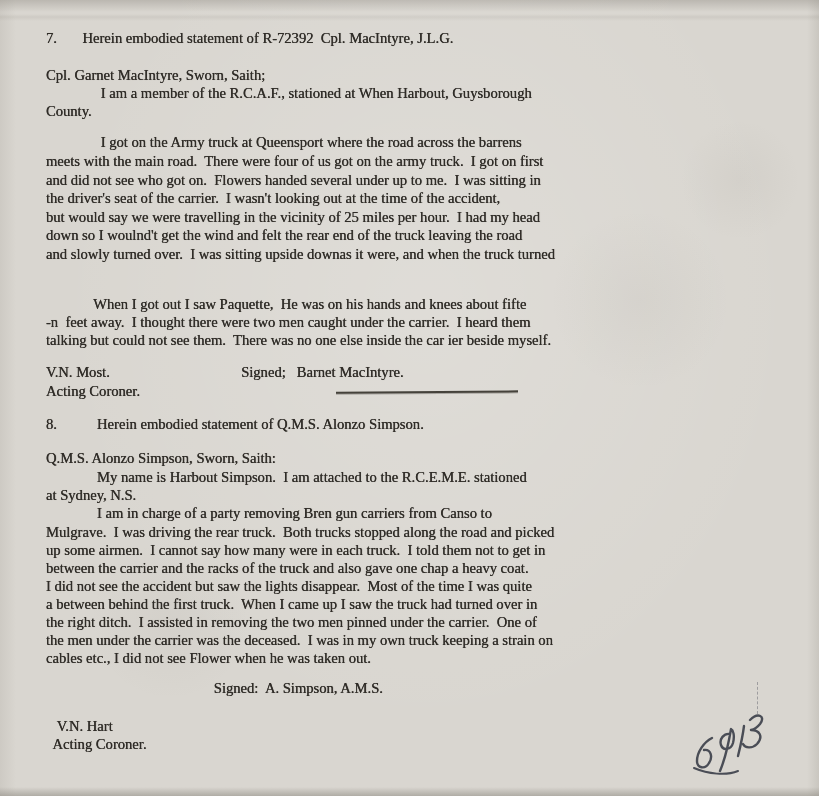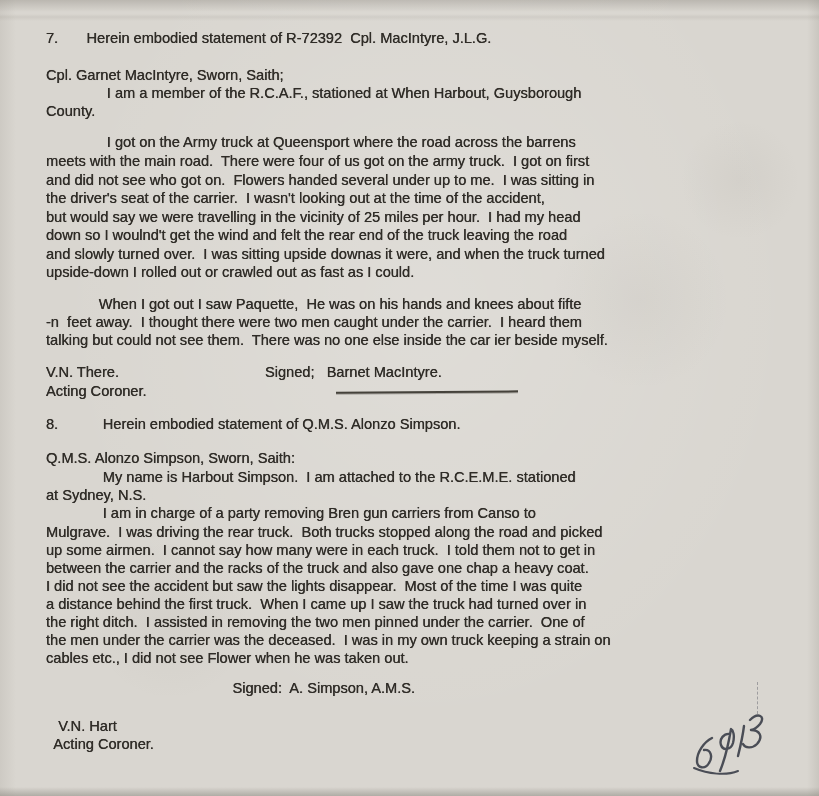--- a/index.html
+++ b/index.html
@@ -16,21 +16,21 @@
     background-image:
       radial-gradient(ellipse at 52% 38%, rgba(255,255,255,0.16), rgba(255,255,255,0) 62%),
       radial-gradient(circle at 640px 300px, rgba(110,105,95,0.06), rgba(110,105,95,0) 90px),
       radial-gradient(circle at 170px 620px, rgba(110,105,95,0.05), rgba(110,105,95,0) 80px),
       radial-gradient(circle at 740px 180px, rgba(110,105,95,0.06), rgba(110,105,95,0) 60px),
       linear-gradient(to bottom, rgba(150,146,138,0.45) 0px, rgba(150,146,138,0) 12px),
       linear-gradient(to bottom, rgba(0,0,0,0) 14px, rgba(140,135,125,0.14) 17px, rgba(0,0,0,0) 21px),
       linear-gradient(to top, rgba(135,131,123,0.5) 0px, rgba(135,131,123,0) 9px),
       linear-gradient(to right, rgba(120,115,105,0.12), rgba(120,115,105,0) 16px),
       linear-gradient(to left, rgba(120,115,105,0.16), rgba(120,115,105,0) 12px);
-    font-family: Liberation Sans, sans-serif;
+    font-family: Liberation Serif, serif;
   }
   .tl {
     position: absolute;
     left: 46px;
     white-space: pre;
     font-size: 14.6px;
     line-height: 18.5px;
     color: #2f2c27;
     text-shadow: 0 0 0.5px rgba(47,44,39,0.85), 0.4px 0.4px 0.7px rgba(47,44,39,0.30);
     letter-spacing: 0;
@@ -71,39 +71,38 @@
   <div class="tl" style="top:66px">Cpl. Garnet MacIntyre, Sworn, Saith;</div>
   <div class="tl" style="top:84px">               I am a member of the R.C.A.F., stationed at When Harbout, Guysborough</div>
   <div class="tl" style="top:102px">County.</div>
   <div class="tl" style="top:133px">               I got on the Army truck at Queensport where the road across the barrens</div>
   <div class="tl" style="top:152px">meets with the main road.  There were four of us got on the army truck.  I got on first</div>
   <div class="tl" style="top:171px">and did not see who got on.  Flowers handed several under up to me.  I was sitting in</div>
   <div class="tl" style="top:189px">the driver's seat of the carrier.  I wasn't looking out at the time of the accident,</div>
   <div class="tl" style="top:208px">but would say we were travelling in the vicinity of 25 miles per hour.  I had my head</div>
   <div class="tl" style="top:226px">down so I woulnd't get the wind and felt the rear end of the truck leaving the road</div>
   <div class="tl" style="top:245px">and slowly turned over.  I was sitting upside downas it were, and when the truck turned</div>
-  <div class="tl" style="top:263px">upside-down I rolled out or crawled out as fast as I could.</div>
   <div class="tl" style="top:295px">             When I got out I saw Paquette,  He was on his hands and knees about fifte</div>
   <div class="tl" style="top:313px">-n  feet away.  I thought there were two men caught under the carrier.  I heard them</div>
   <div class="tl" style="top:331px">talking but could not see them.  There was no one else inside the car ier beside myself.</div>
-  <div class="tl" style="top:363px">V.N. There.                                    Signed;   Barnet MacIntyre.</div>
+  <div class="tl" style="top:363px">V.N. Most.                                    Signed;   Barnet MacIntyre.</div>
   <div class="tl" style="top:382px">Acting Coroner.</div>
 
   <div class="sig-rule"></div>
 
   <div class="tl" style="top:415px">8.           Herein embodied statement of Q.M.S. Alonzo Simpson.</div>
   <div class="tl" style="top:449px">Q.M.S. Alonzo Simpson, Sworn, Saith:</div>
   <div class="tl" style="top:468px">              My name is Harbout Simpson.  I am attached to the R.C.E.M.E. stationed</div>
   <div class="tl" style="top:486px">at Sydney, N.S.</div>
   <div class="tl" style="top:504px">              I am in charge of a party removing Bren gun carriers from Canso to</div>
   <div class="tl" style="top:523px">Mulgrave.  I was driving the rear truck.  Both trucks stopped along the road and picked</div>
   <div class="tl" style="top:541px">up some airmen.  I cannot say how many were in each truck.  I told them not to get in</div>
   <div class="tl" style="top:559px">between the carrier and the racks of the truck and also gave one chap a heavy coat.</div>
   <div class="tl" style="top:577px">I did not see the accident but saw the lights disappear.  Most of the time I was quite</div>
-  <div class="tl" style="top:595px">a distance behind the first truck.  When I came up I saw the truck had turned over in</div>
+  <div class="tl" style="top:595px">a between behind the first truck.  When I came up I saw the truck had turned over in</div>
   <div class="tl" style="top:613px">the right ditch.  I assisted in removing the two men pinned under the carrier.  One of</div>
   <div class="tl" style="top:631px">the men under the carrier was the deceased.  I was in my own truck keeping a strain on</div>
   <div class="tl" style="top:649px">cables etc., I did not see Flower when he was taken out.</div>
   <div class="tl" style="top:679px">                                              Signed:  A. Simpson, A.M.S.</div>
   <div class="tl" style="top:717px">   V.N. Hart</div>
   <div class="tl" style="top:735px">  Acting Coroner.</div>
 
   <div class="fold-mark"></div>
 
   <div class="handwriting" title="6913">

